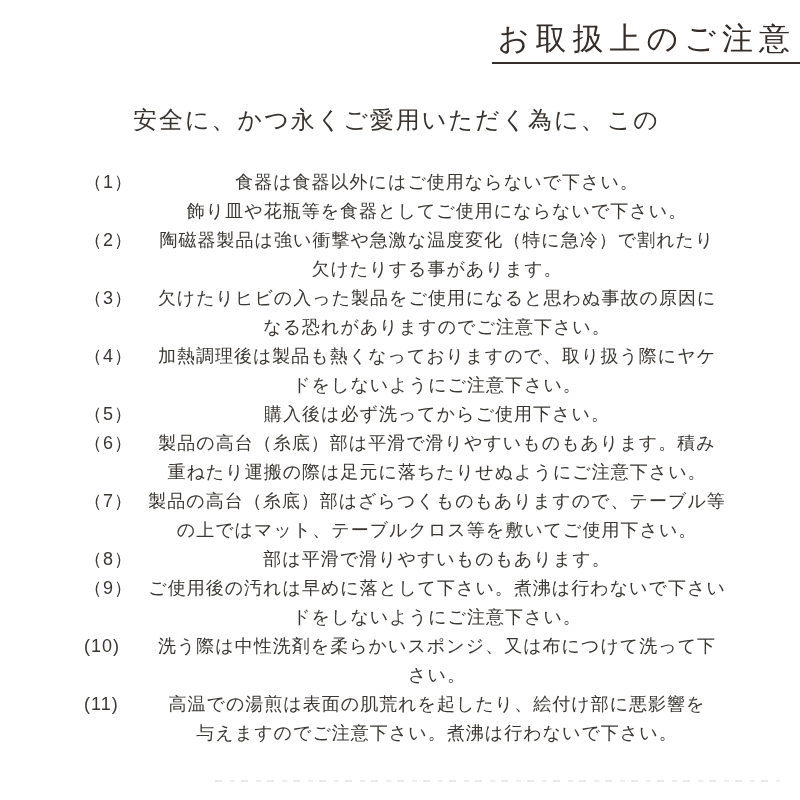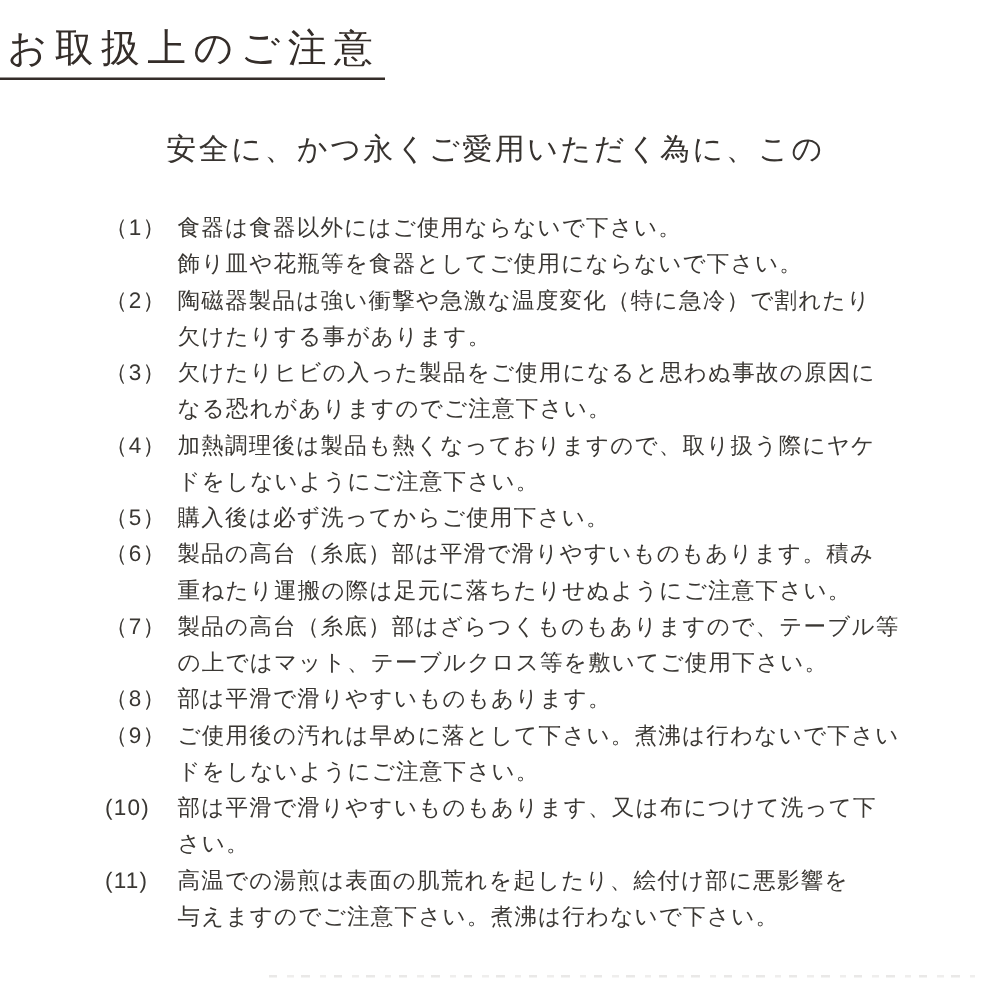--- a/index.html
+++ b/index.html
@@ -11,22 +11,23 @@
     position: relative;
     width: 800px;
     height: 800px;
     background: #ffffff;
     overflow: hidden;
     font-family: "Liberation Sans", "DejaVu Sans", sans-serif;
     color: #34302d;
     -webkit-font-smoothing: antialiased;
   }
   .title-wrap {
-    text-align: left;
+    text-align: right;
     margin-top: 21px;
+    margin-left: 44px;
   }
   .page-title {
     display: inline-block;
     font-size: 31px;
     font-weight: 500;
     letter-spacing: 6px;
     line-height: 36px;
     color: #342d29;
     border-bottom: 2px solid #342d29;
     padding: 0 4px 5px 6px;
@@ -58,20 +59,21 @@
     align-items: flex-start;
   }
   .item-num {
     flex: none;
     width: 58px;
     white-space: nowrap;
   }
   .item-text {
     flex: 1;
     max-width: 590px;
+    text-align: center;
   }
   .item-line {
     display: block;
     white-space: nowrap;
   }
   .item-line:empty {
     display: none;
   }
   
   .clipped-text-sliver {
@@ -171,21 +173,21 @@
       <span class="item-num">（9）</span>
       <span class="item-text">
         <span class="item-line">ご使用後の汚れは早めに落として下さい。煮沸は行わないで下さい</span>
         <span class="item-line">ドをしないようにご注意下さい。</span>
       </span>
     </li>
 
     <li class="precaution-item">
       <span class="item-num">(10)</span>
       <span class="item-text">
-        <span class="item-line">部は平滑で滑りやすいものもあります、又は布につけて洗って下</span>
+        <span class="item-line">洗う際は中性洗剤を柔らかいスポンジ、又は布につけて洗って下</span>
         <span class="item-line">さい。</span>
       </span>
     </li>
 
     <li class="precaution-item">
       <span class="item-num">(11)</span>
       <span class="item-text">
         <span class="item-line">高温での湯煎は表面の肌荒れを起したり、絵付け部に悪影響を</span>
         <span class="item-line">与えますのでご注意下さい。煮沸は行わないで下さい。</span>
       </span>

